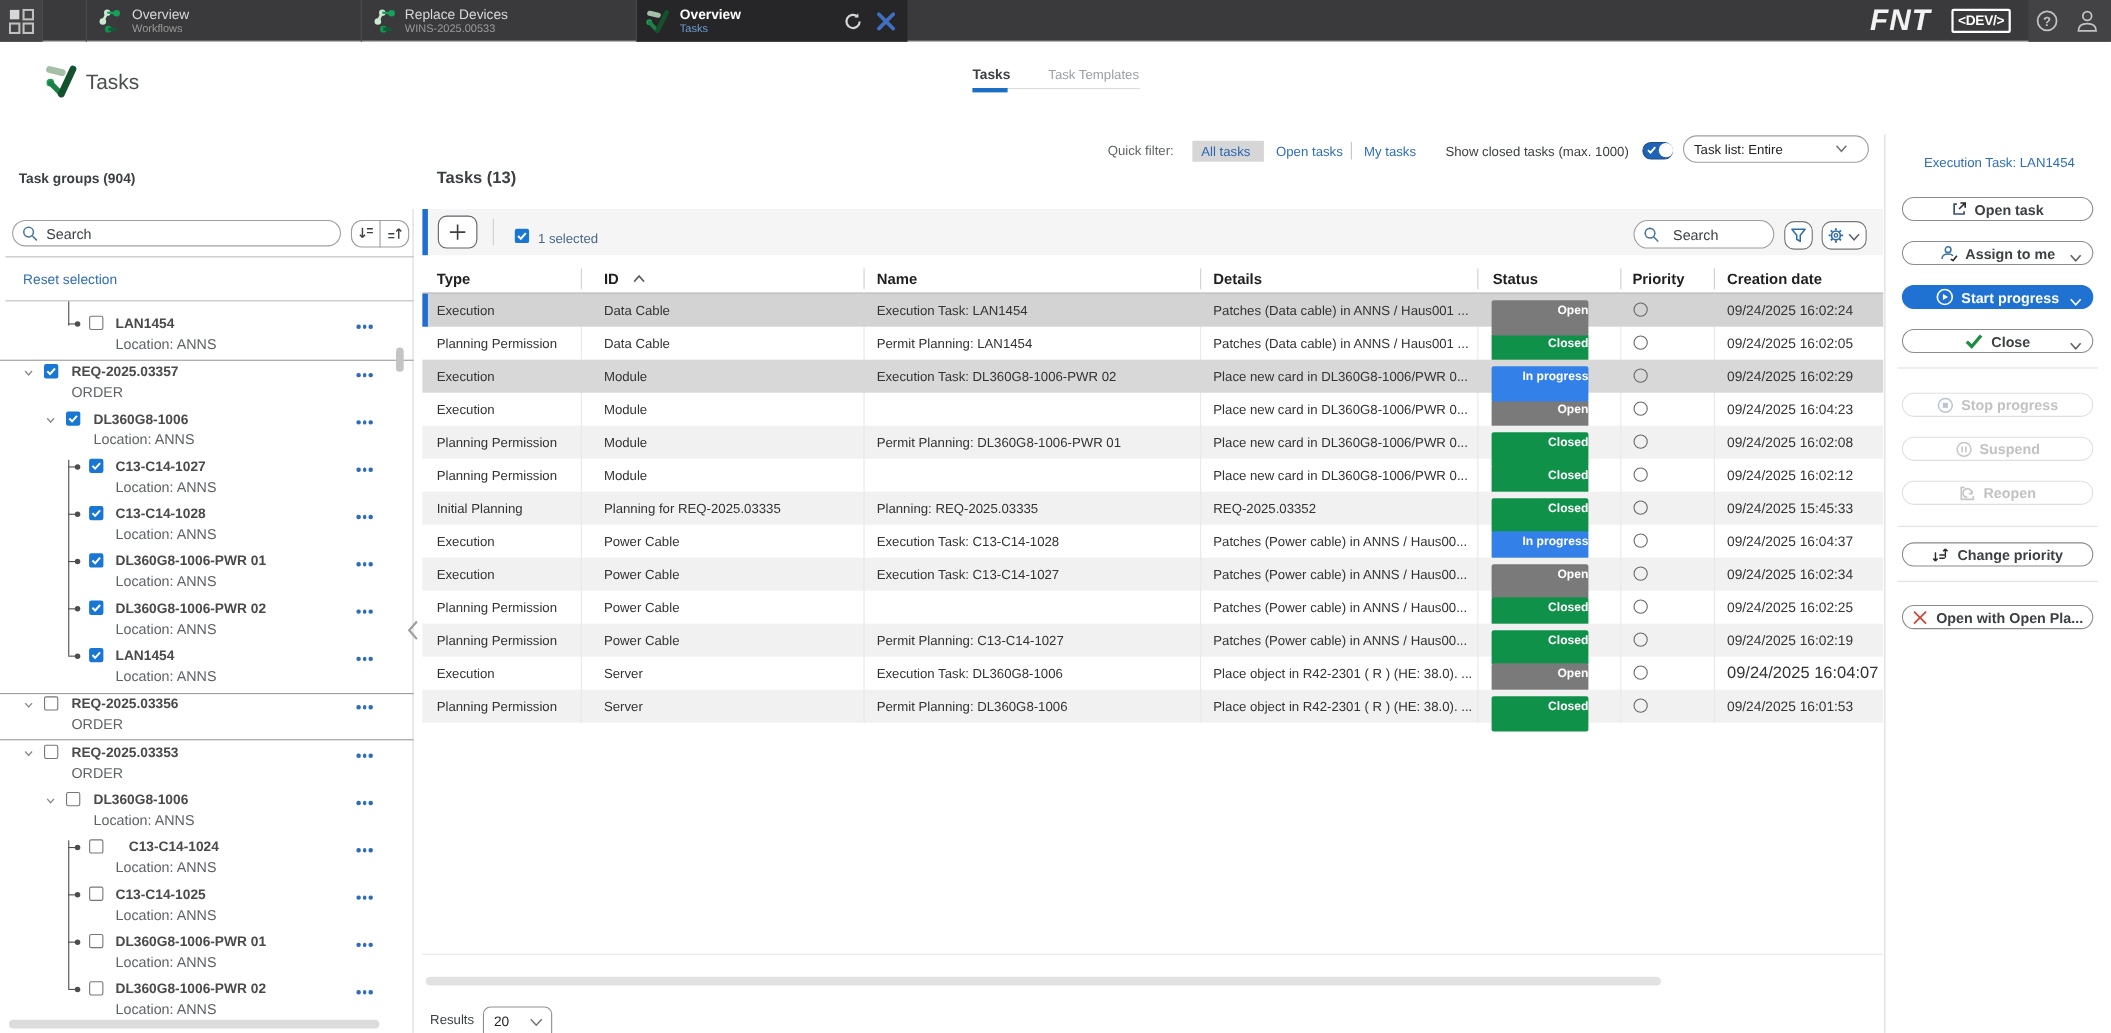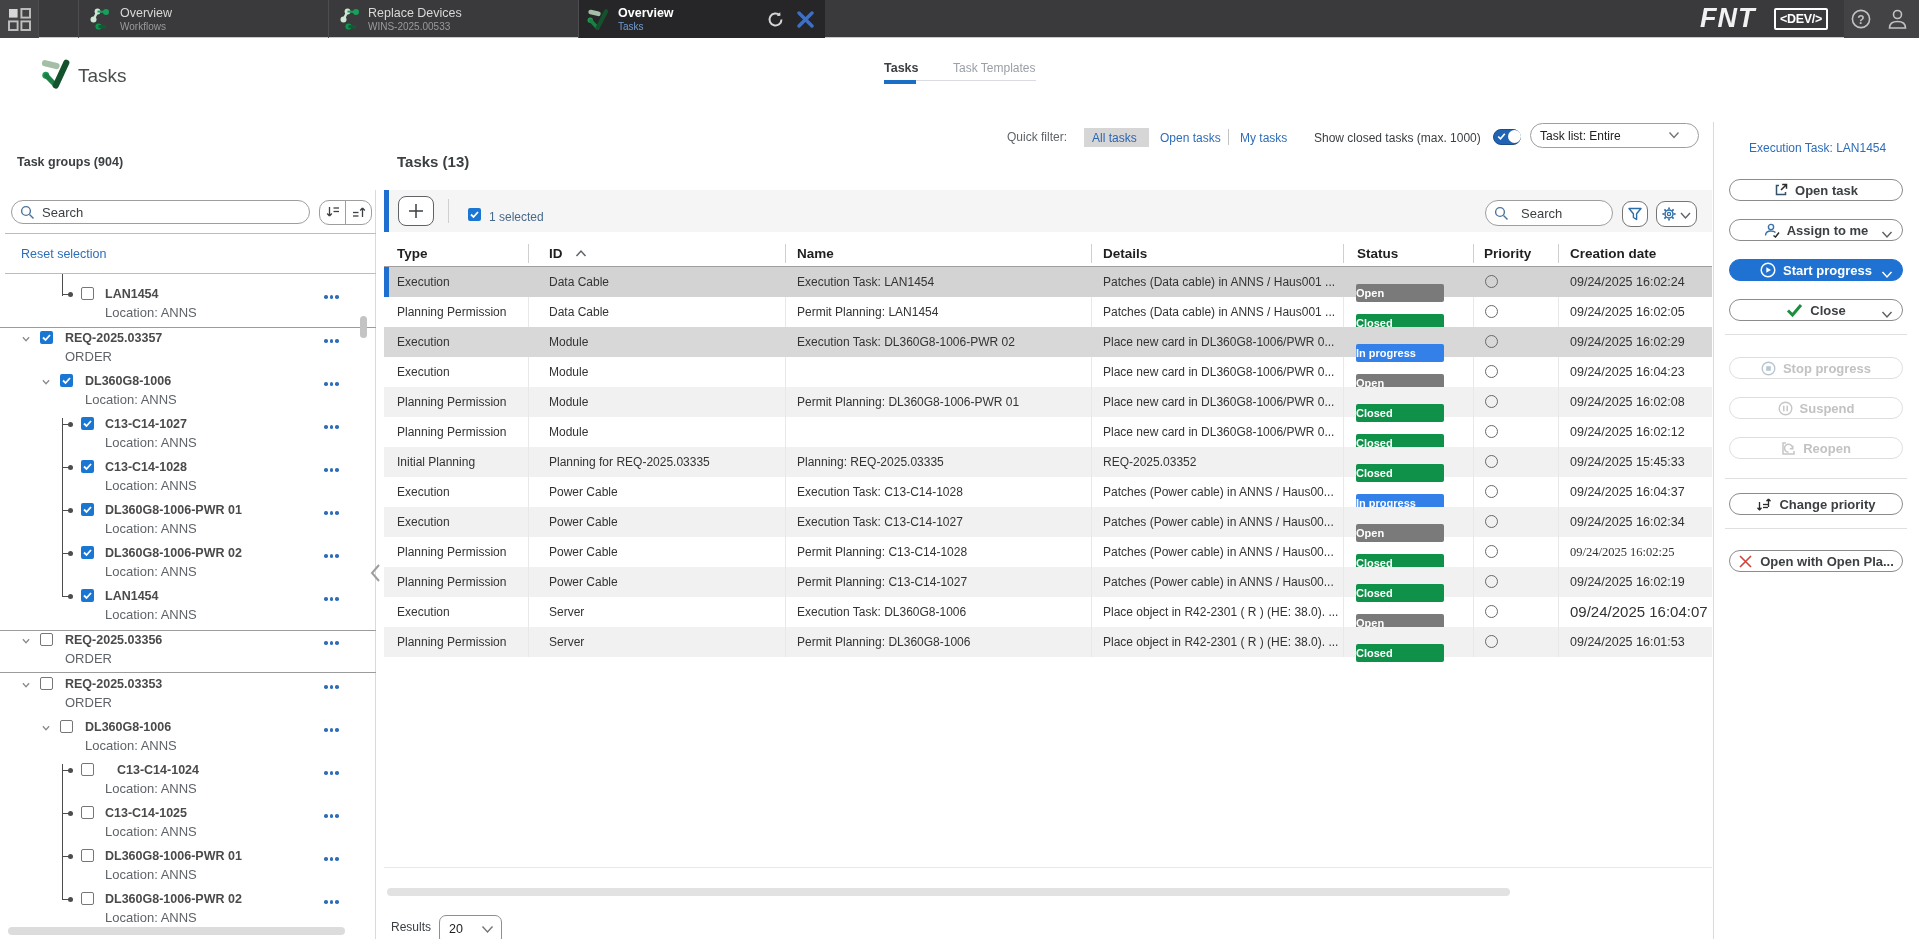--- a/index.html
+++ b/index.html
@@ -25,22 +25,22 @@
   .cbc { position:absolute; width:13px; height:13px; border-radius:2px; background:#1976d2; }
   .cbc svg { position:absolute; left:1px; top:1px; }
   .chev { position:absolute; width:8px; height:8px; }
   .branchv { position:absolute; width:1px; background:#4d4d4d; }
   .branchh { position:absolute; height:1px; background:#4d4d4d; }
   .bdot { position:absolute; width:5px; height:5px; border-radius:50%; background:#4d4d4d; }
   
   .hcell { position:absolute; font-size:13.5px; font-weight:bold; color:#1f1f1f; white-space:nowrap; }
   .cell { position:absolute; font-size:12px; color:#333; white-space:nowrap; top:0; line-height:30px; overflow:hidden; }
   .row { position:absolute; left:384px; width:1328px; height:30px; }
-  .chip { position:absolute; left:972px; top:6px; width:88px; height:18px; border-radius:2px;
-          color:#fff; font-size:11px; font-weight:bold; text-align:left; line-height:18px;margin-top:11px; }
+  .chip { position:absolute; left:972px; top:6px; width:88px; height:32px; border-radius:2px;
+          color:#fff; font-size:11px; font-weight:bold; text-align:right; line-height:18px; }
   .prio { position:absolute; left:1100.5px; top:8px; width:13px; height:13px; border:1.8px solid #686868; border-radius:50%; }
   
   .rbtn { position:absolute; left:1729px; width:174px; height:22px; border:1px solid #8c8c8c; border-radius:11px;
           background:#fff; font-size:13px; font-weight:bold; color:#3c4043; display:flex; align-items:center; justify-content:center; gap:7px;}
   .rbtn.dis { border-color:#dfdfdf; color:#c2c2c2; }
   .rsep { position:absolute; left:1725px; width:182px; height:1px; background:#e0e0e0; }
   .rchev { position:absolute; right:9px; top:7px; }
 </style>
 </head>
 <body>
@@ -523,25 +523,24 @@
         <div class="cell" style="left:165px;width:230px;">Power Cable</div>
         <div class="cell" style="left:413px;width:288px;">Execution Task: C13-C14-1027</div>
         <div class="cell" style="left:719px;width:236px;font-size:12px;">Patches (Power cable) in ANNS / Haus00...</div>
         <div class="chip" style="background:#7a7a7a;">Open</div>
         <div class="prio"></div>
         <div class="cell" style="left:1186px;width:142px;font-size:12.5px;">09/24/2025 16:02:34</div>
       </div>
   <div class="row" style="top:537px;z-index:0;">
         <div class="cell" style="left:13px;width:128px;">Planning Permission</div>
         <div class="cell" style="left:165px;width:230px;">Power Cable</div>
-        <div class="cell" style="left:413px;width:288px;">Permit Planning: C13-C14-1028</div>
         <div class="cell" style="left:719px;width:236px;font-size:12px;">Patches (Power cable) in ANNS / Haus00...</div>
         <div class="chip" style="background:#0f9149;">Closed</div>
         <div class="prio"></div>
-        <div class="cell" style="left:1186px;width:142px;font-size:12.5px;font-family:Liberation Serif, serif;">09/24/2025 16:02:25</div>
+        <div class="cell" style="left:1186px;width:142px;font-size:12.5px;">09/24/2025 16:02:25</div>
       </div>
   <div class="row" style="top:567px;z-index:0;background:#f1f1f1;">
         <div class="cell" style="left:13px;width:128px;">Planning Permission</div>
         <div class="cell" style="left:165px;width:230px;">Power Cable</div>
         <div class="cell" style="left:413px;width:288px;">Permit Planning: C13-C14-1027</div>
         <div class="cell" style="left:719px;width:236px;font-size:12px;">Patches (Power cable) in ANNS / Haus00...</div>
         <div class="chip" style="background:#0f9149;">Closed</div>
         <div class="prio"></div>
         <div class="cell" style="left:1186px;width:142px;font-size:12.5px;">09/24/2025 16:02:19</div>
       </div>

